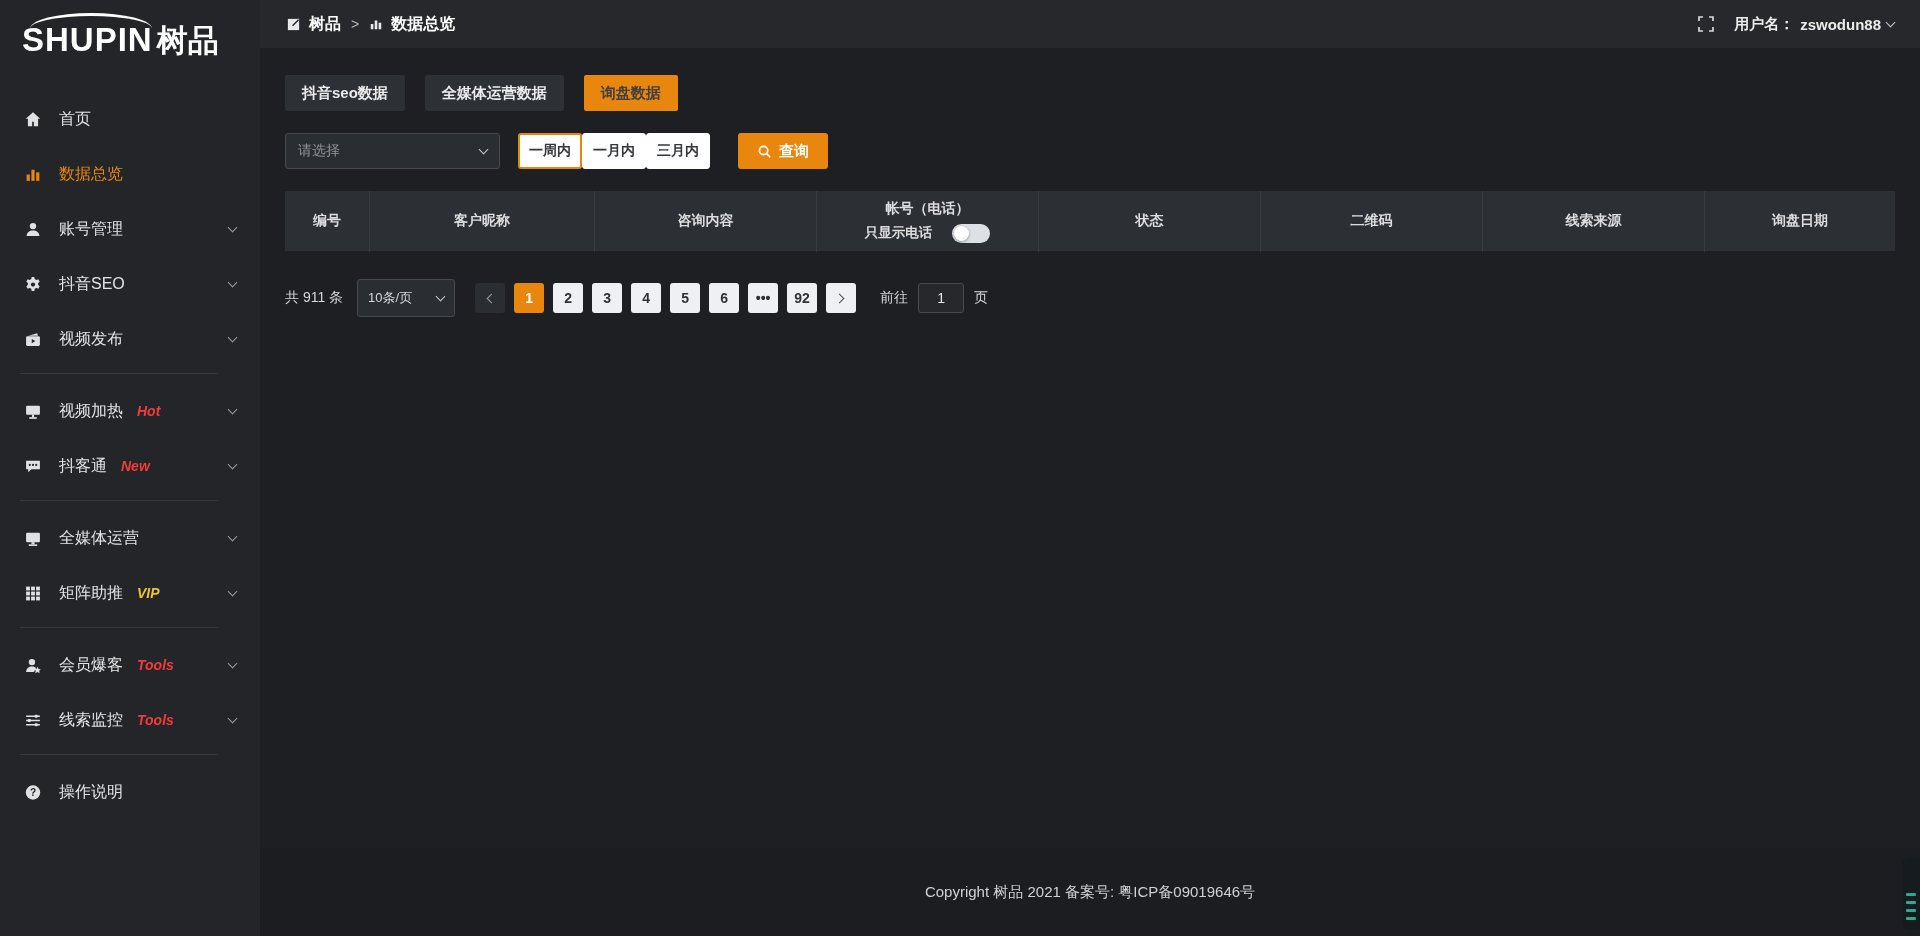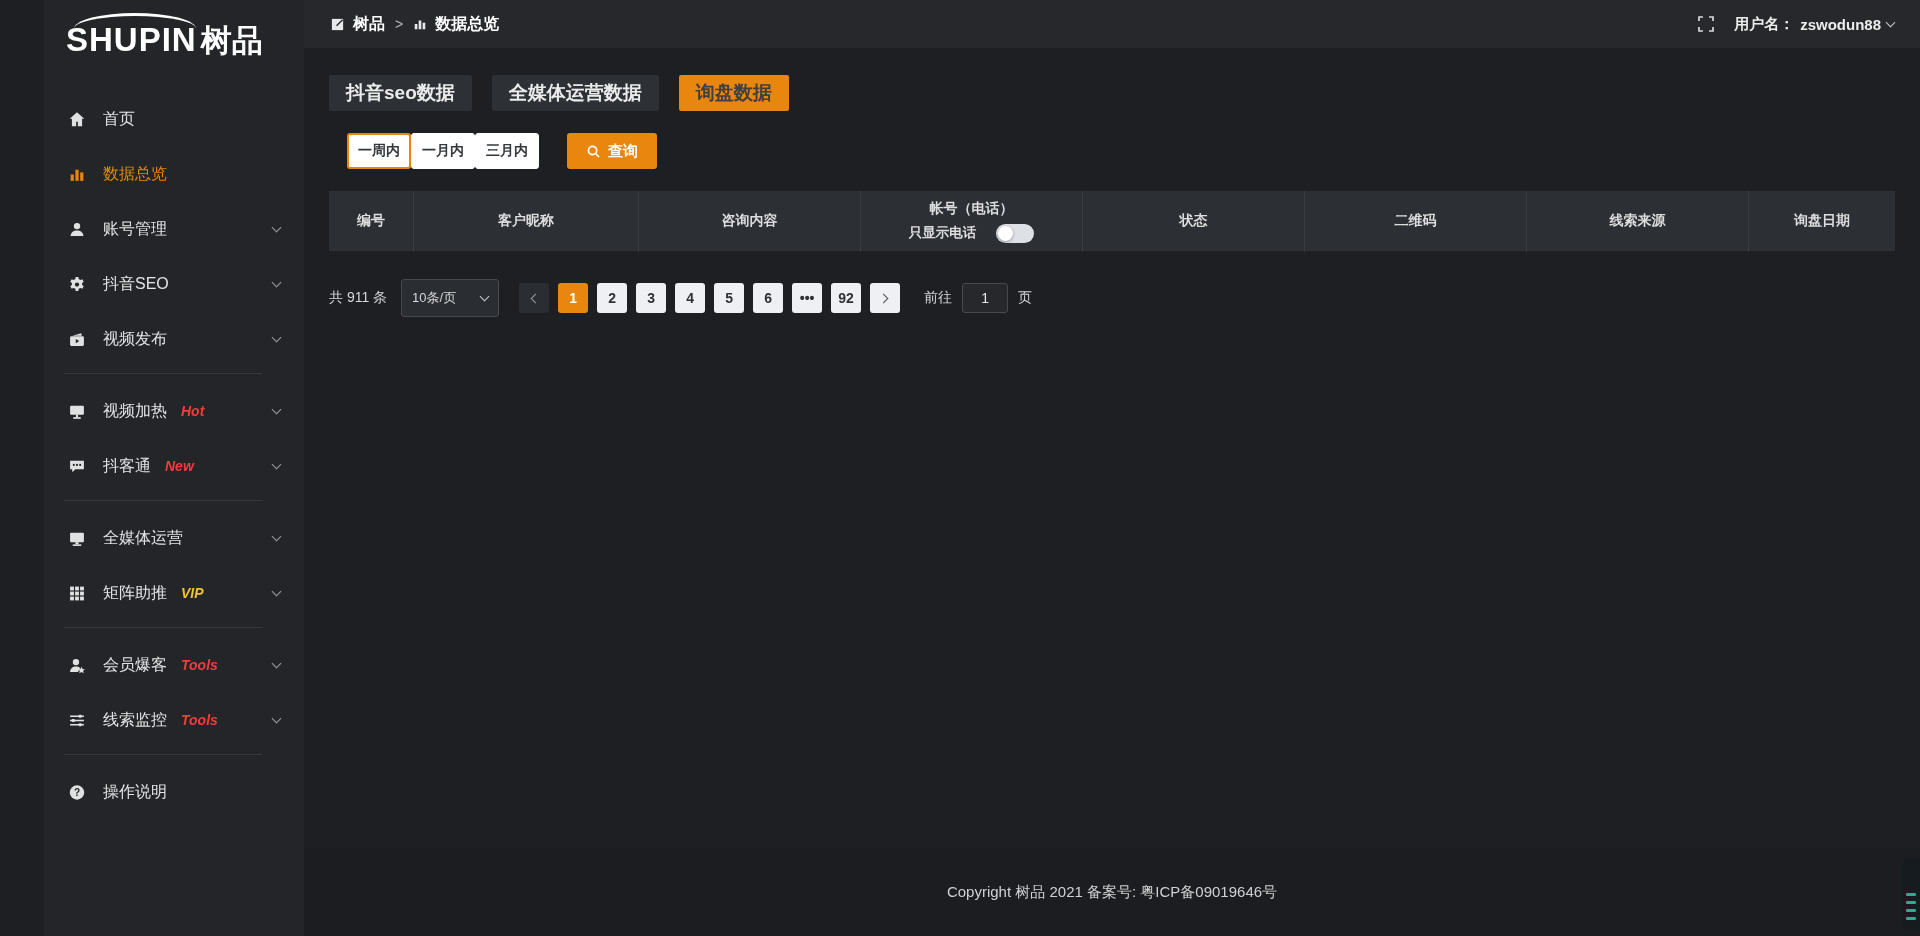--- a/index.html
+++ b/index.html
@@ -1,21 +1,21 @@
 <!DOCTYPE html>
 <html><head>
 <meta charset="utf-8">
 <style>
   * { box-sizing: border-box; margin: 0; padding: 0; }
   html,body { width:1920px; height:936px; }
   body {
     font-family: "Liberation Sans", "DejaVu Sans", sans-serif;
     background:#1d1f22; color:#e4e5e6; overflow:hidden; position:relative;
   }
-  .app { display:flex; height:100%;margin-left:44px; }
+  .app { display:flex; height:100%; }
 
   
   .sidebar { width:260px; background:#232528; flex-shrink:0; padding-top:6px; }
   .logo { position:relative; padding:14px 16px 20px 22px; white-space:nowrap; }
   .logo-arc { position:absolute; left:30px; top:7px; width:122px; height:16px;
     border-top:3px solid #fff; border-top-left-radius:62px 16px; border-top-right-radius:62px 16px; }
   .logo-en { font-size:33px; font-weight:bold; color:#fff; letter-spacing:1px; }
   .logo-cn { font-size:31px; font-weight:bold; color:#fff; margin-left:4px; }
   .menu { padding-top:16px; }
   .menu-item { display:flex; align-items:center; height:42px; margin-bottom:13px;
@@ -42,21 +42,21 @@
   .topbar-right { display:flex; align-items:center; gap:20px; font-size:15px; color:#eceded; }
   .fs-icon { display:flex; color:#d8d9db; cursor:pointer; }
   .user { display:flex; align-items:center; gap:6px; cursor:pointer; font-weight:bold; }
   .chev-down { width:7px; height:7px; border-right:1.6px solid #c9cbce;
     border-bottom:1.6px solid #c9cbce; transform:rotate(45deg); margin-top:-4px; display:inline-block; }
 
   .content { flex:1; padding:27px 25px 0; }
 
   
   .tabs { display:flex; gap:20px; }
-  .tab { height:36px; padding:0 17px; background:#2d3034; color:#eaebec; font-size:19px;
+  .tab { height:36px; padding:0 17px; background:#2d3034; color:#eaebec; font-size:15px;
     display:flex; align-items:center; border-radius:2px; cursor:pointer; font-weight:bold; }
   .tab.active { background:#e8860d; color:#404040; }
 
   
   .filter-row { display:flex; align-items:center; margin-top:22px; }
   .select { width:215px; height:36px; background:#2a2d31; border:1px solid #46494e; border-radius:3px;
     display:flex; align-items:center; justify-content:space-between; padding:0 12px;
     color:#8f9296; font-size:14px; cursor:pointer; }
   .ranges { display:flex; gap:0; margin-left:18px; }
   .range-btn { width:64px; height:36px; background:#fff; border:1px solid #fff; border-radius:3px;
@@ -312,20 +312,24 @@
 
     <div class="content">
 
       <div class="tabs" id="tabs">
           <div class="tab">抖音seo数据</div>
           <div class="tab">全媒体运营数据</div>
           <div class="tab active">询盘数据</div>
         </div>
 
       <div class="filter-row">
+        <div class="select">
+          <span>请选择</span>
+          <span class="chev-down"></span>
+        </div>
         <div class="ranges" id="ranges">
             <div class="range-btn active">一周内</div>
             <div class="range-btn">一月内</div>
             <div class="range-btn">三月内</div>
           </div>
         <button class="query-btn">
           <span class="search-ic">
             <svg width="15" height="15" viewBox="0 0 16 16" fill="none" stroke="#fff" stroke-width="1.8">
                 <circle cx="7" cy="7" r="4.4"></circle>
                 <path d="M10.4 10.4 14 14"></path>

